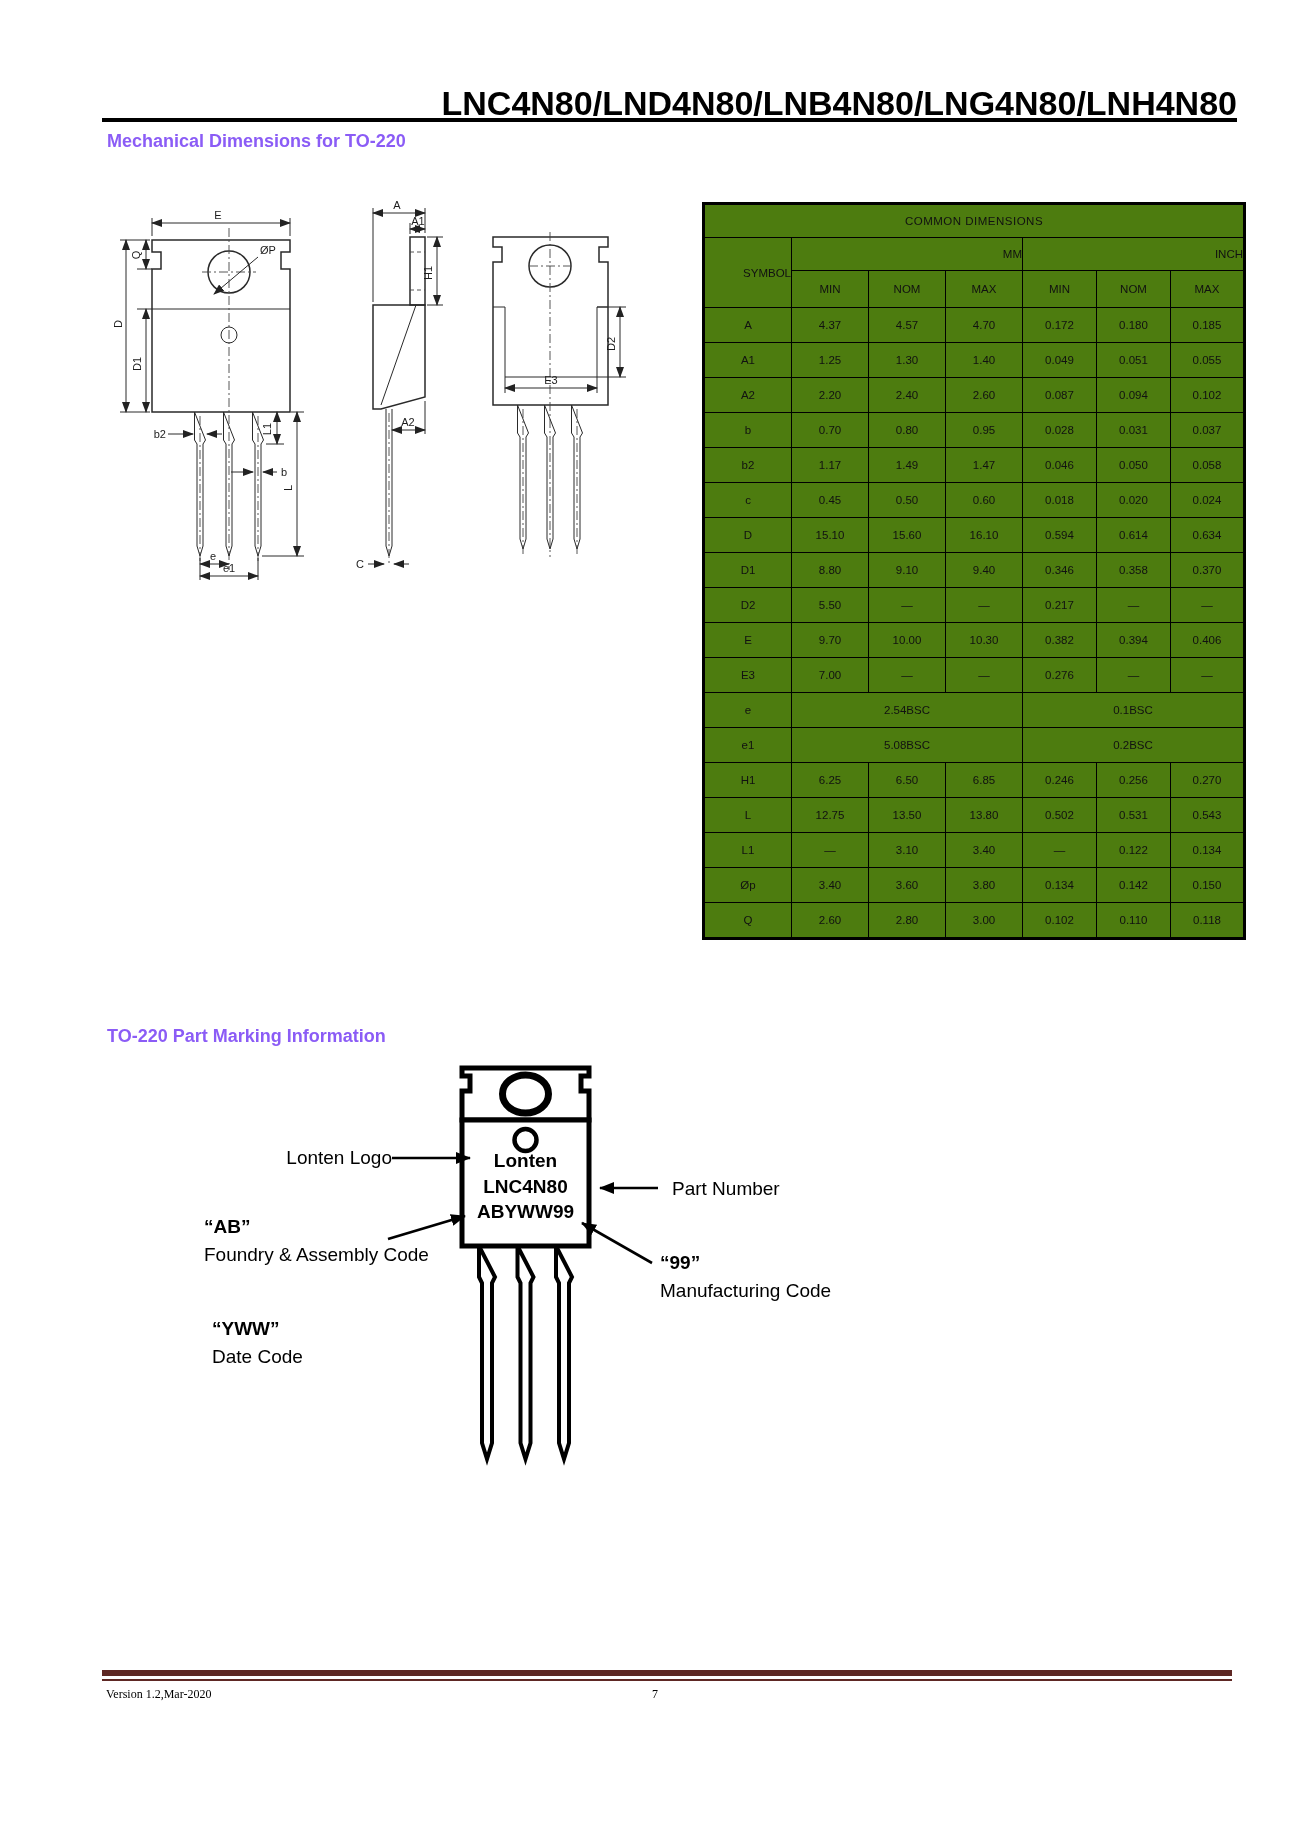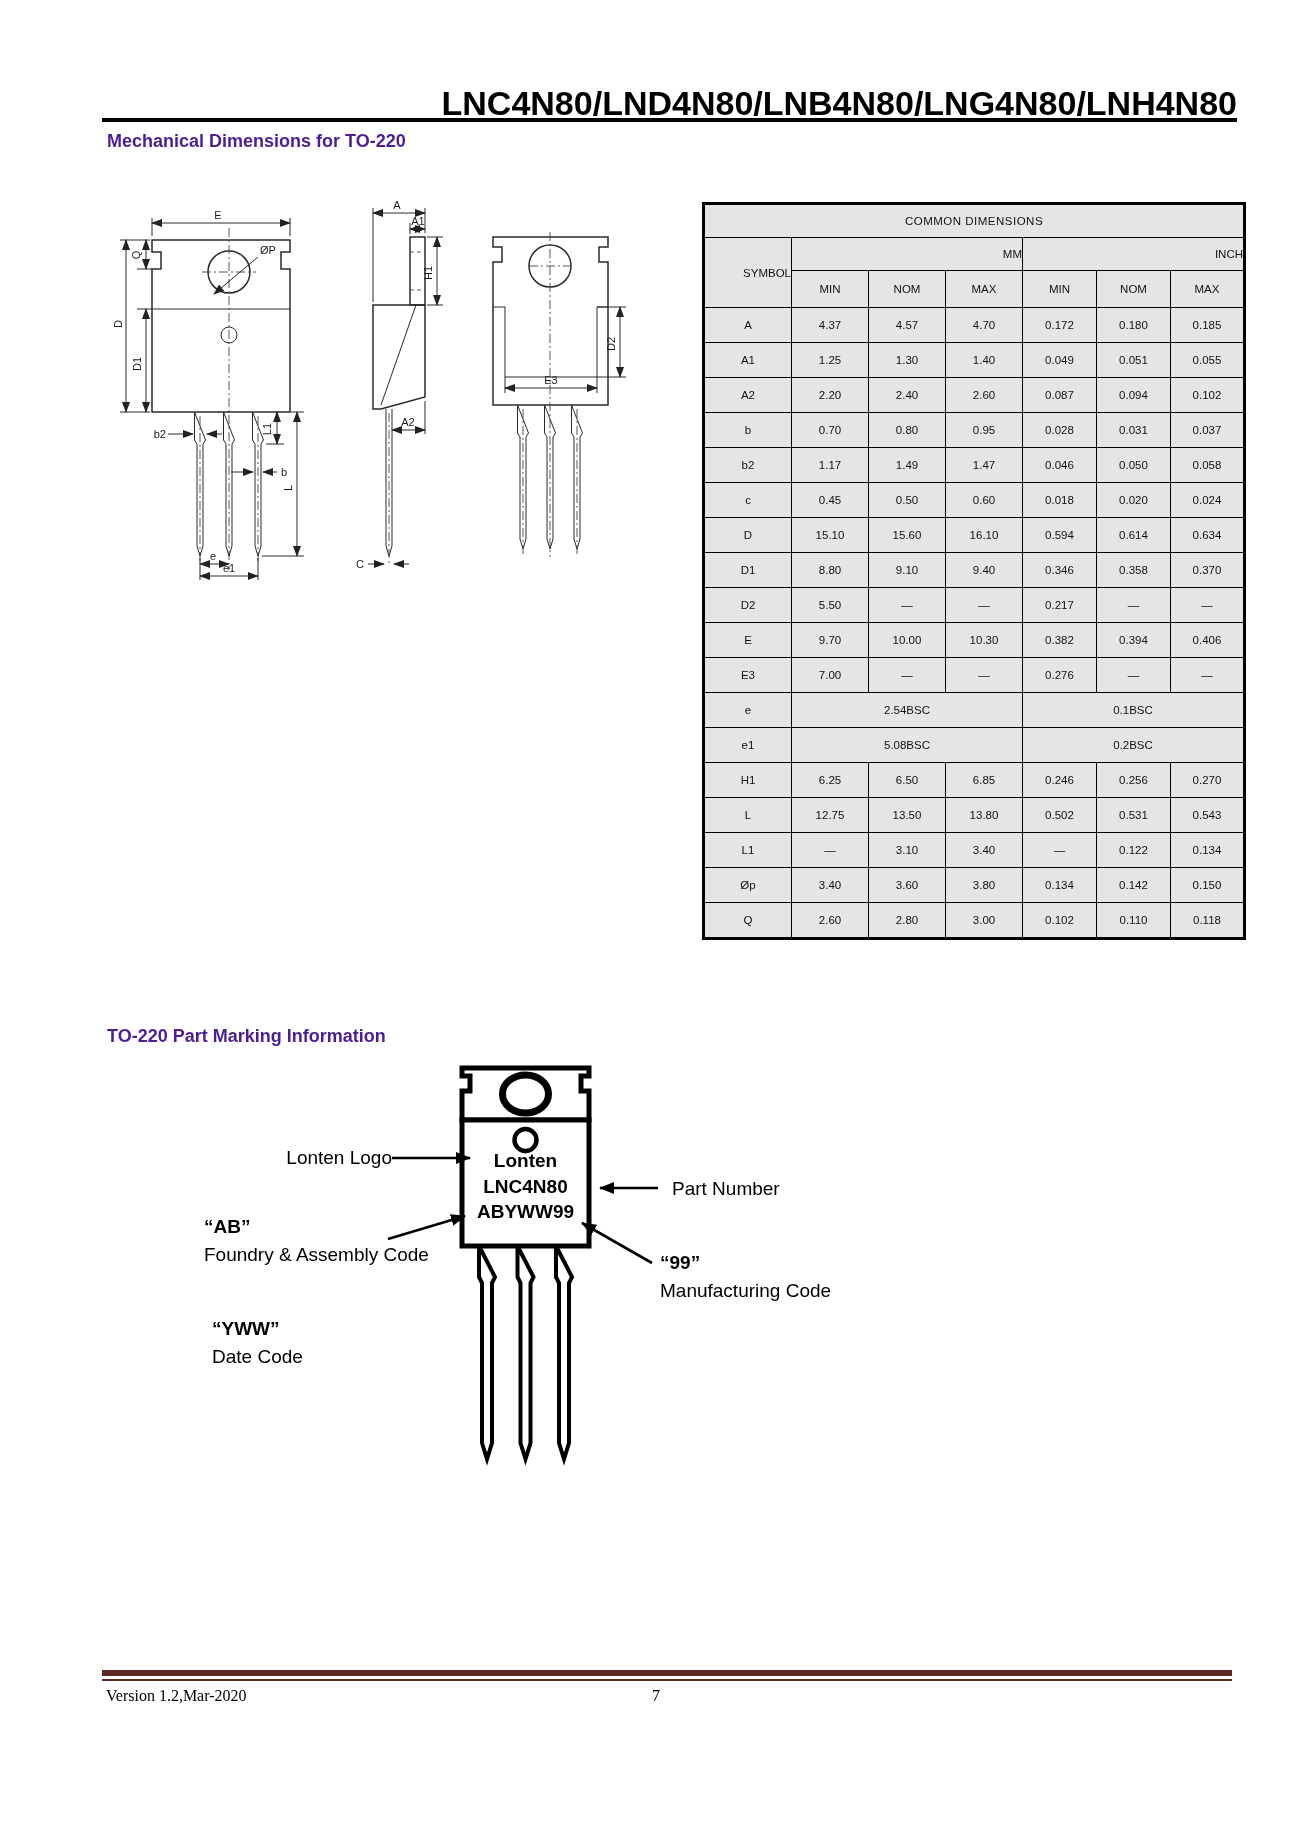--- a/index.html
+++ b/index.html
@@ -1,26 +1,26 @@
 <!DOCTYPE html>
 <html><head>
 <meta charset="utf-8">
 <style>
   html,body{margin:0;padding:0;background:#888;}
   .page{position:relative;width:1299px;height:1836px;background:#ffffff;margin:0 auto;
         font-family:"Liberation Sans","DejaVu Sans",sans-serif;color:#111;overflow:hidden;}
   .doc-title{position:absolute;top:84px;right:62px;font-size:34px;font-weight:bold;letter-spacing:0;color:#000;}
   .header-rule{position:absolute;left:102px;top:118px;width:1135px;height:4px;background:#000;}
-  .sec-title{position:absolute;left:107px;font-size:18px;font-weight:bold;color:#4c1d95;}
+  .sec-title{position:absolute;left:107px;font-size:18px;font-weight:bold;color:#8b5cf6;}
   #sec-mech{top:131px;}
   #sec-mark{top:1026px;}
 
   
   #dims{position:absolute;left:702px;top:202px;border-collapse:collapse;table-layout:fixed;
-        font-size:11.5px;color:#111;text-align:center;border:3px solid #000;background:#e5e5e5;}
+        font-size:11.5px;color:#111;text-align:center;border:3px solid #000;background:#4d7c0f;}
   #dims td{border:1.2px solid #000;padding:0;height:34px;overflow:hidden;}
   #dims tr.hr1 td{height:32px;letter-spacing:.5px;}
   #dims tr.hr2 td{height:32px;text-align:right;}
   #dims tr.hr3 td{height:36px;}
 
   
   #mech-svg{position:absolute;left:110px;top:172px;}
   #mark-svg{position:absolute;left:180px;top:1055px;}
   .lbl{font:11px "Liberation Sans","DejaVu Sans",sans-serif;fill:#1c1c1c;}
   .out{stroke:#2a2a2a;stroke-width:1.5;fill:none;}
@@ -37,21 +37,21 @@
   .co .code{font-weight:bold;}
   #co-logo{left:262px;top:1144px;width:130px;text-align:right;}
   #co-part{left:660px;top:1175px;margin-left:12px;}
   #co-ab{left:204px;top:1213px;}
   #co-99{left:660px;top:1249px;}
   #co-yww{left:212px;top:1315px;}
 
   
   .footer-rule-thick{position:absolute;left:102px;top:1670px;width:1130px;height:6px;background:#5e2824;}
   .footer-rule-thin{position:absolute;left:102px;top:1679px;width:1130px;height:2px;background:#5e2824;}
-  .footer-text{position:absolute;font-family:"Liberation Serif","DejaVu Serif",serif;font-size:16px;color:#000;top:1687px;}
+  .footer-text{position:absolute;font-family:"Liberation Serif","DejaVu Serif",serif;font-size:12px;color:#000;top:1687px;}
   #footer-version{left:106px;}
   #footer-page{left:652px;}
 </style>
 </head>
 <body>
 
 <div class="page">
 
   <div class="doc-title">LNC4N80/LND4N80/LNB4N80/LNG4N80/LNH4N80</div>
   <div class="header-rule"></div>

